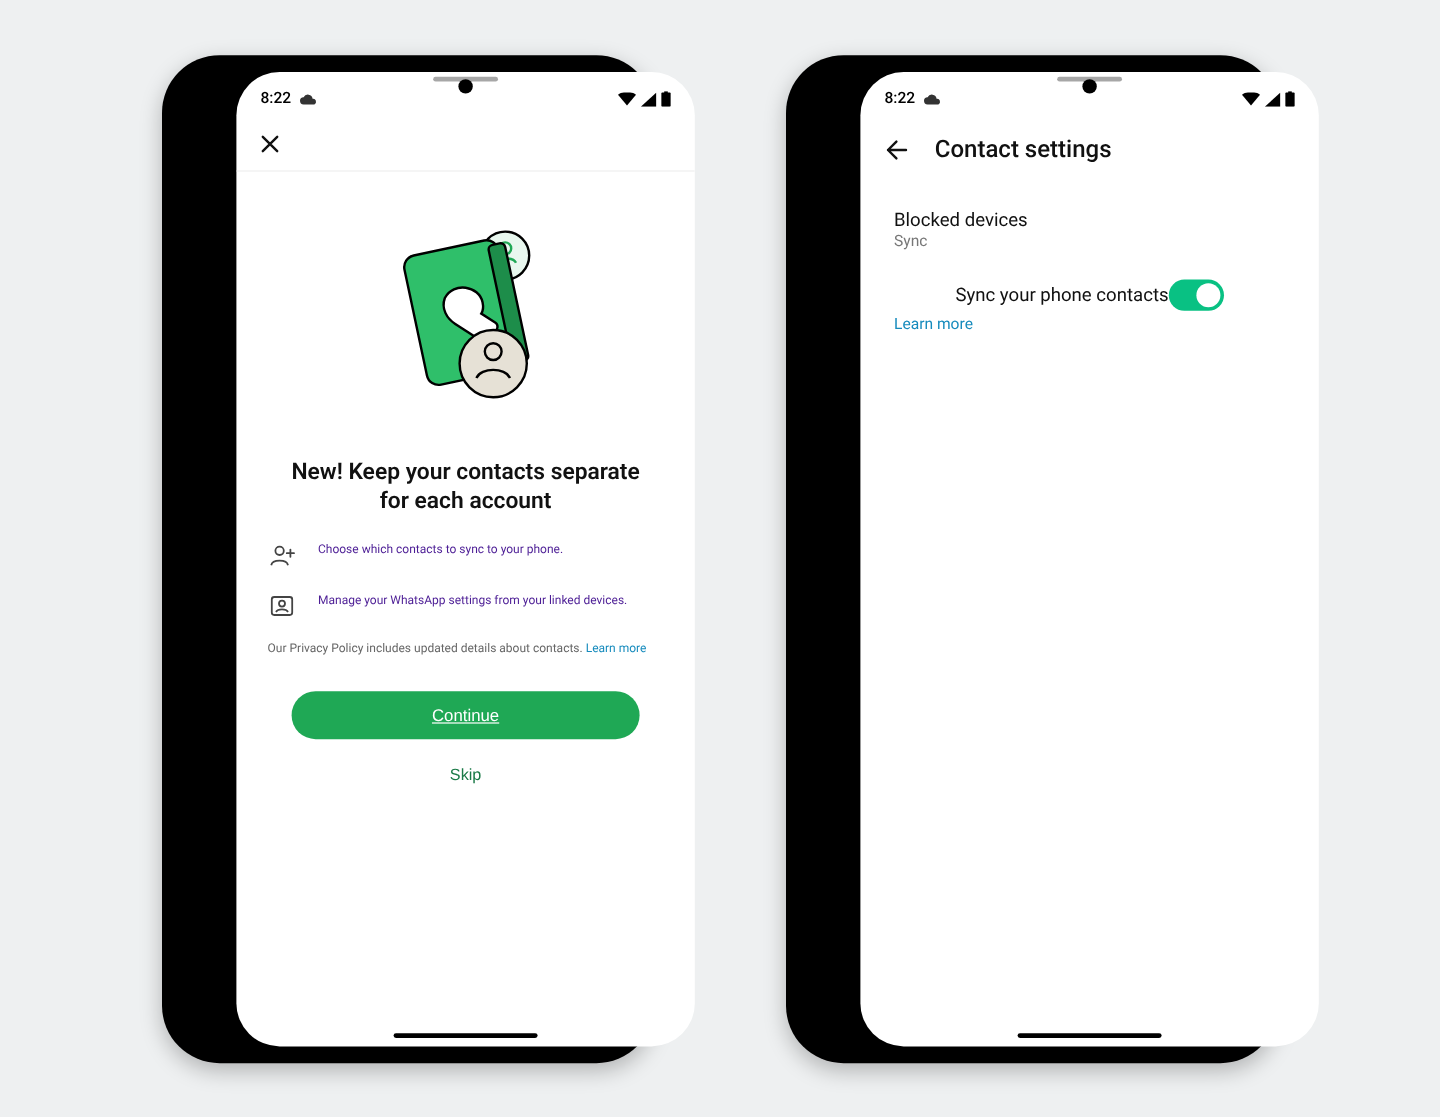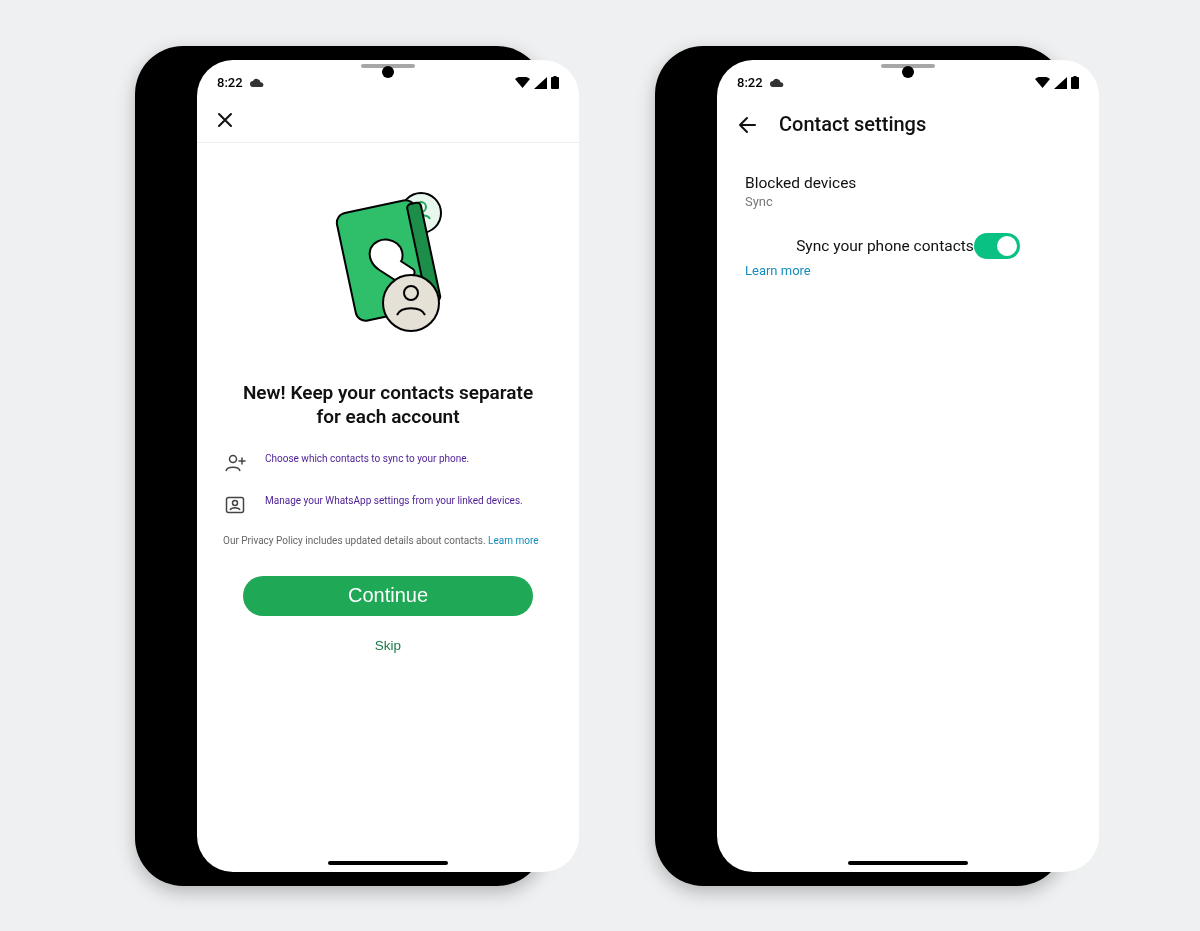--- a/index.html
+++ b/index.html
@@ -165,23 +165,24 @@
     margin-bottom: 28px;
   }
   .policy .link { color: #168bbd; cursor: pointer; }
   .cta {
     width: 290px;
     height: 40px;
     background: #1fa855;
     color: #fff;
     border: none;
     border-radius: 22px;
-    font-size: 20px;
+    font-size: 14px;
     cursor: pointer;
     font-weight: 500;
+    text-decoration: underline;
   }
   .skip {
     margin-top: 14px;
     background: transparent;
     border: none;
     color: #1a7a47;
     font-size: 13.5px;
     font-weight: 400;
     cursor: pointer;
     padding: 8px 12px;

